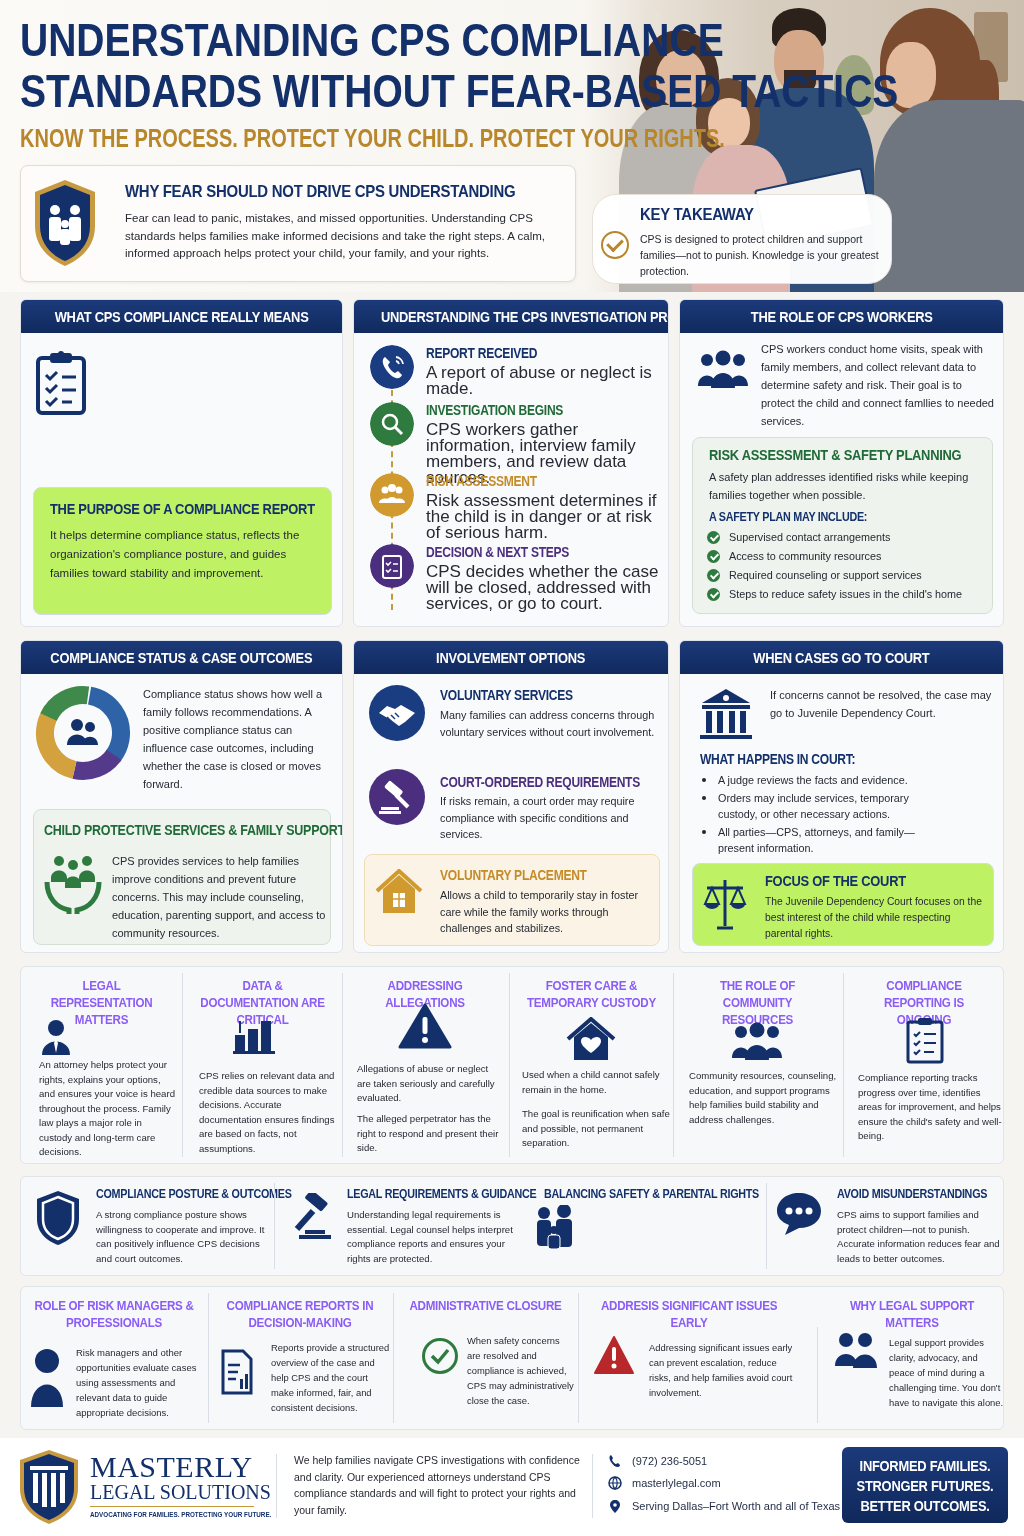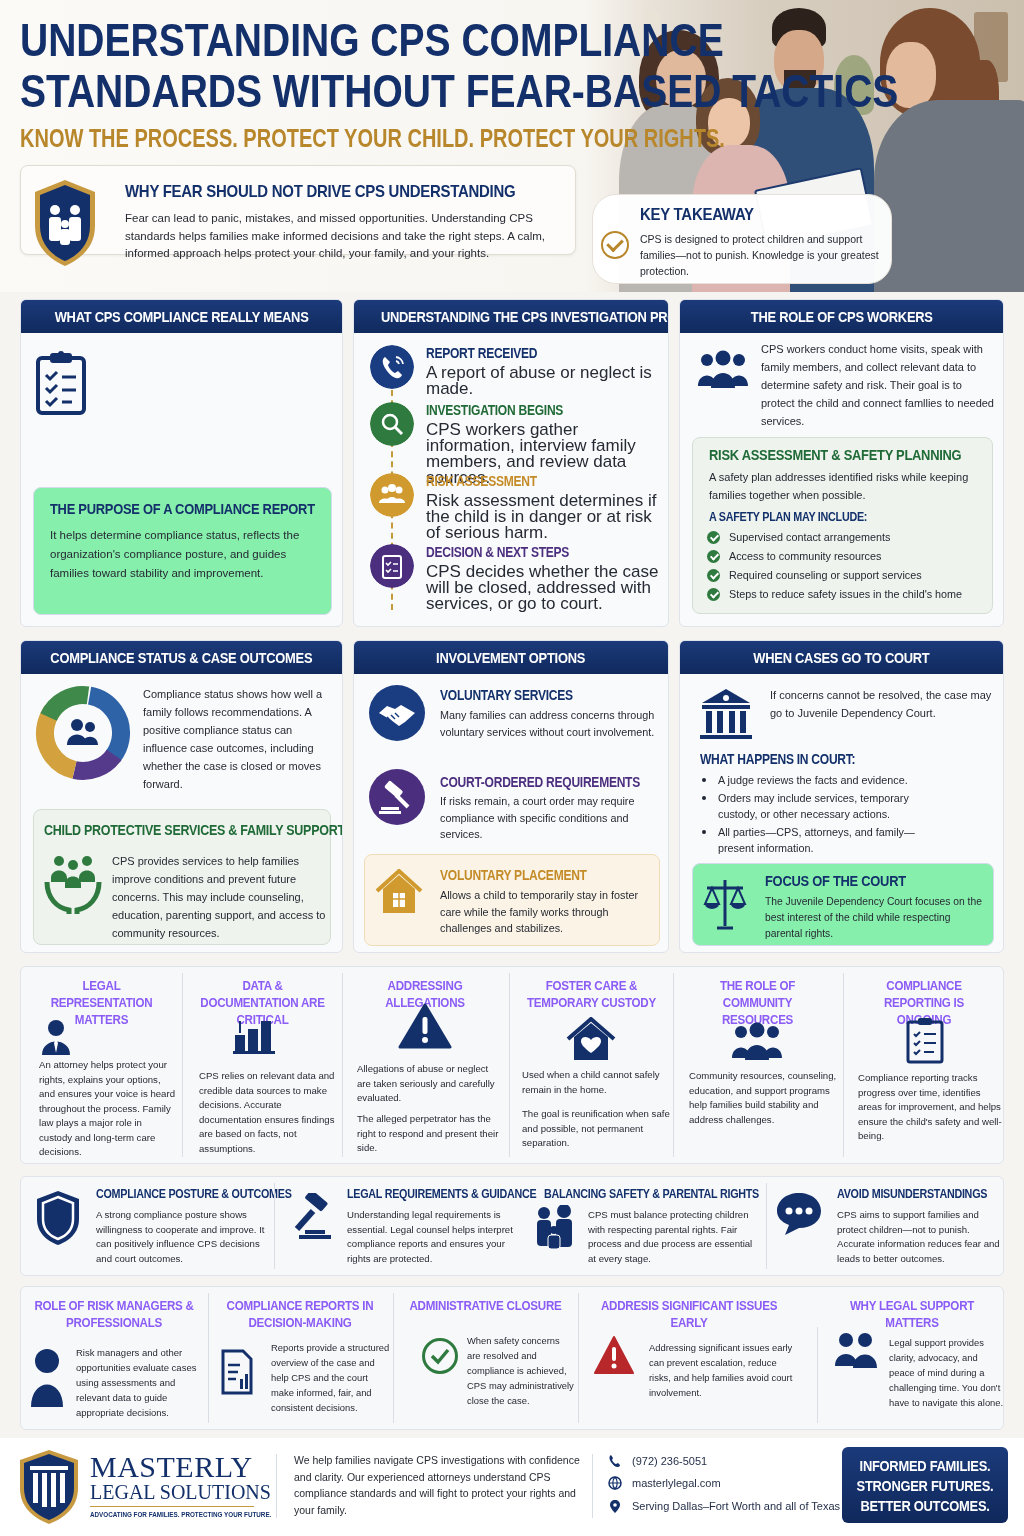--- a/index.html
+++ b/index.html
@@ -15,21 +15,21 @@
   .hero { position: absolute; left: 0; top: 0; width: 1024px; height: 292px; overflow: hidden;
     background: linear-gradient(90deg, #fbfaf7 0%, #f8f6f1 55%, #efe9df 100%); }
   .hero-photo { position: absolute; right: 0; top: 0; width: 440px; height: 292px;
     background: linear-gradient(90deg, rgba(248,246,241,1) 0%, rgba(225,216,204,0.6) 14%, #d8cec0 40%, #cbbfae 100%); }
   .photo-person { position: absolute; border-radius: 50% 50% 40% 40%; }
   .main-title { position: absolute; left: 20px; top: 14px; width: 660px; font-weight: 900; color: #13306b;
     font-size: 47px; line-height: 51px; text-transform: uppercase; transform: scaleX(0.83); transform-origin: left top; letter-spacing: 0; }
   .main-title span { display: block; white-space: nowrap; }
   .tagline { position: absolute; left: 20px; top: 124px; color: #b8862b; font-weight: 800; font-size: 25px;
     white-space: nowrap; transform: scaleX(0.8); transform-origin: left top; }
-  .why-box { position: absolute; left: 20px; top: 165px; width: 556px; height: 90px;
+  .why-box { position: absolute; left: 20px; top: 165px; width: 556px; height: 117px;
     background: #fdfcfa; border: 1px solid #e2ddd3; border-radius: 8px; box-shadow: 0 1px 3px rgba(0,0,0,0.06); }
   .why-box .shield { position: absolute; left: 12px; top: 12px; width: 64px; height: 90px; }
   .why-title { position: absolute; left: 104px; top: 16px; font-size: 17px; font-weight: 800; color: #13306b;
     white-space: nowrap; transform: scaleX(0.88); transform-origin: left; }
   .why-text { position: absolute; left: 104px; top: 44px; width: 440px; font-size: 11.5px; line-height: 17.5px; color: #262a33; }
   .key-box { position: absolute; left: 592px; top: 194px; width: 300px; height: 90px;
     background: rgba(255,255,255,0.97); border: 1px solid #e6e1d8; border-radius: 24px; }
   .key-box .check { position: absolute; left: 8px; top: 36px; width: 28px; height: 28px; border: 2.5px solid #b8862b; border-radius: 50%; }
   .key-box .check::after { content: ""; position: absolute; left: 7px; top: 3px; width: 7px; height: 12px;
     border: solid #b8862b; border-width: 0 3px 3px 0; transform: rotate(45deg); }
@@ -37,21 +37,21 @@
     transform: scaleX(0.88); transform-origin: left; white-space: nowrap; }
   .key-text { position: absolute; left: 47px; top: 36px; width: 250px; font-size: 10.5px; line-height: 16px; color: #262a33; }
 
   
   .panel { position: absolute; background: #f9fafc; border: 1px solid #dfe3ea; border-radius: 6px; overflow: hidden; }
   .panel-head { height: 33px; background: linear-gradient(#1c3a7a, #102a5e); color: #fff; font-weight: 800;
     font-size: 15px; line-height: 33px; text-align: center; white-space: nowrap; }
   .panel-head span { display: inline-block; transform: scaleX(0.86); }
   .ptext { position: absolute; font-size: 11px; line-height: 18px; color: #262a33; }
   .subbox { position: absolute; border-radius: 8px; }
-  .subbox.blue { background: #86efac; border: 1px solid #d3dbea; }
+  .subbox.blue { background: #bef264; border: 1px solid #d3dbea; }
   .subbox.green { background: #eef3ee; border: 1px solid #d3dfd3; }
   .subbox.gold { background: #fbf4e6; border: 1px solid #eedcb6; }
   .sub-title { position: absolute; font-weight: 800; font-size: 15px; white-space: nowrap; transform: scaleX(0.86); transform-origin: left; }
   .green-t { color: #1f6a36; }
   .gold-t { color: #c48b27; }
   .purple-t { color: #4b2e7e; }
   .blue-t { color: #13306b; }
 
   .step { position: absolute; left: 16px; width: 300px; }
   .step .circ { position: absolute; left: 0; top: 0; width: 44px; height: 44px; border-radius: 50%; }
@@ -420,21 +420,20 @@
   <div class="col" style="left:505px;width:240px;">
     <svg class="icon-box" style="left:8px;top:28px;width:42px;height:44px;" viewBox="0 0 42 44">
       <circle cx="10" cy="8" r="6" fill="#13306b"></circle>
         <circle cx="30" cy="6" r="7" fill="#13306b"></circle>
         <circle cx="20" cy="25" r="4" fill="#13306b"></circle>
       <rect x="3" y="15" width="14" height="26" rx="4" fill="#13306b"></rect>
         <rect x="22" y="14" width="16" height="28" rx="4" fill="#13306b"></rect>
       <rect x="14" y="30" width="12" height="14" rx="3" fill="#13306b" stroke="#fff" stroke-width="1"></rect>
     </svg>
     <div class="hrow-title cond" style="left:18px;top:10px;">BALANCING SAFETY &amp; PARENTAL RIGHTS</div>
-    <div class="hrow-text" style="left:62px;top:31px;width:172px;">CPS must balance protecting children with respecting parental rights. Fair process and due process are essential at every stage.</div>
   </div>
   <div class="col-div" style="left:745px;"></div>
   <div class="col" style="left:746px;width:238px;">
     <svg class="icon-box" style="left:8px;top:14px;width:48px;height:46px;" viewBox="0 0 48 46">
       <path d="M24 2 C37 2 46 10 46 20 C46 30 37 37 24 37 L10 44 L14 34 C6 31 2 26 2 20 C2 10 11 2 24 2 Z" fill="#13306b"></path>
       <circle cx="14" cy="20" r="3.5" fill="#fff"></circle>
         <circle cx="24" cy="20" r="3.5" fill="#fff"></circle>
         <circle cx="34" cy="20" r="3.5" fill="#fff"></circle>
     </svg>
     <div class="hrow-title cond" style="left:70px;top:10px;">AVOID MISUNDERSTANDINGS</div>

